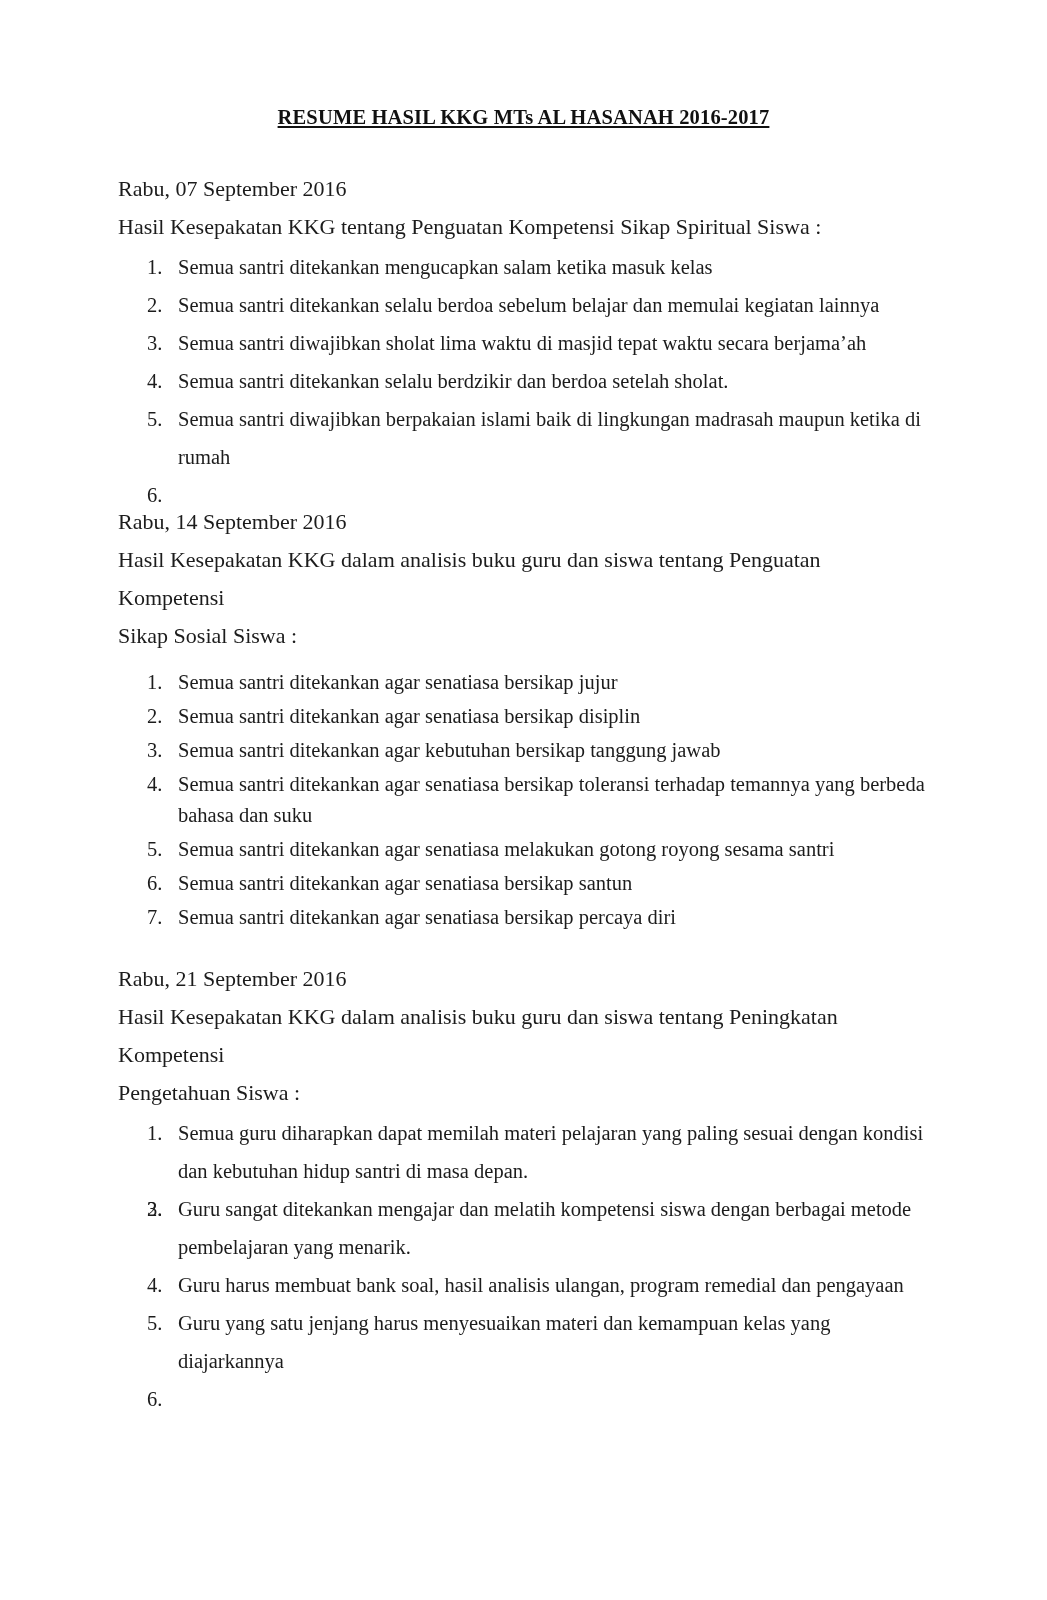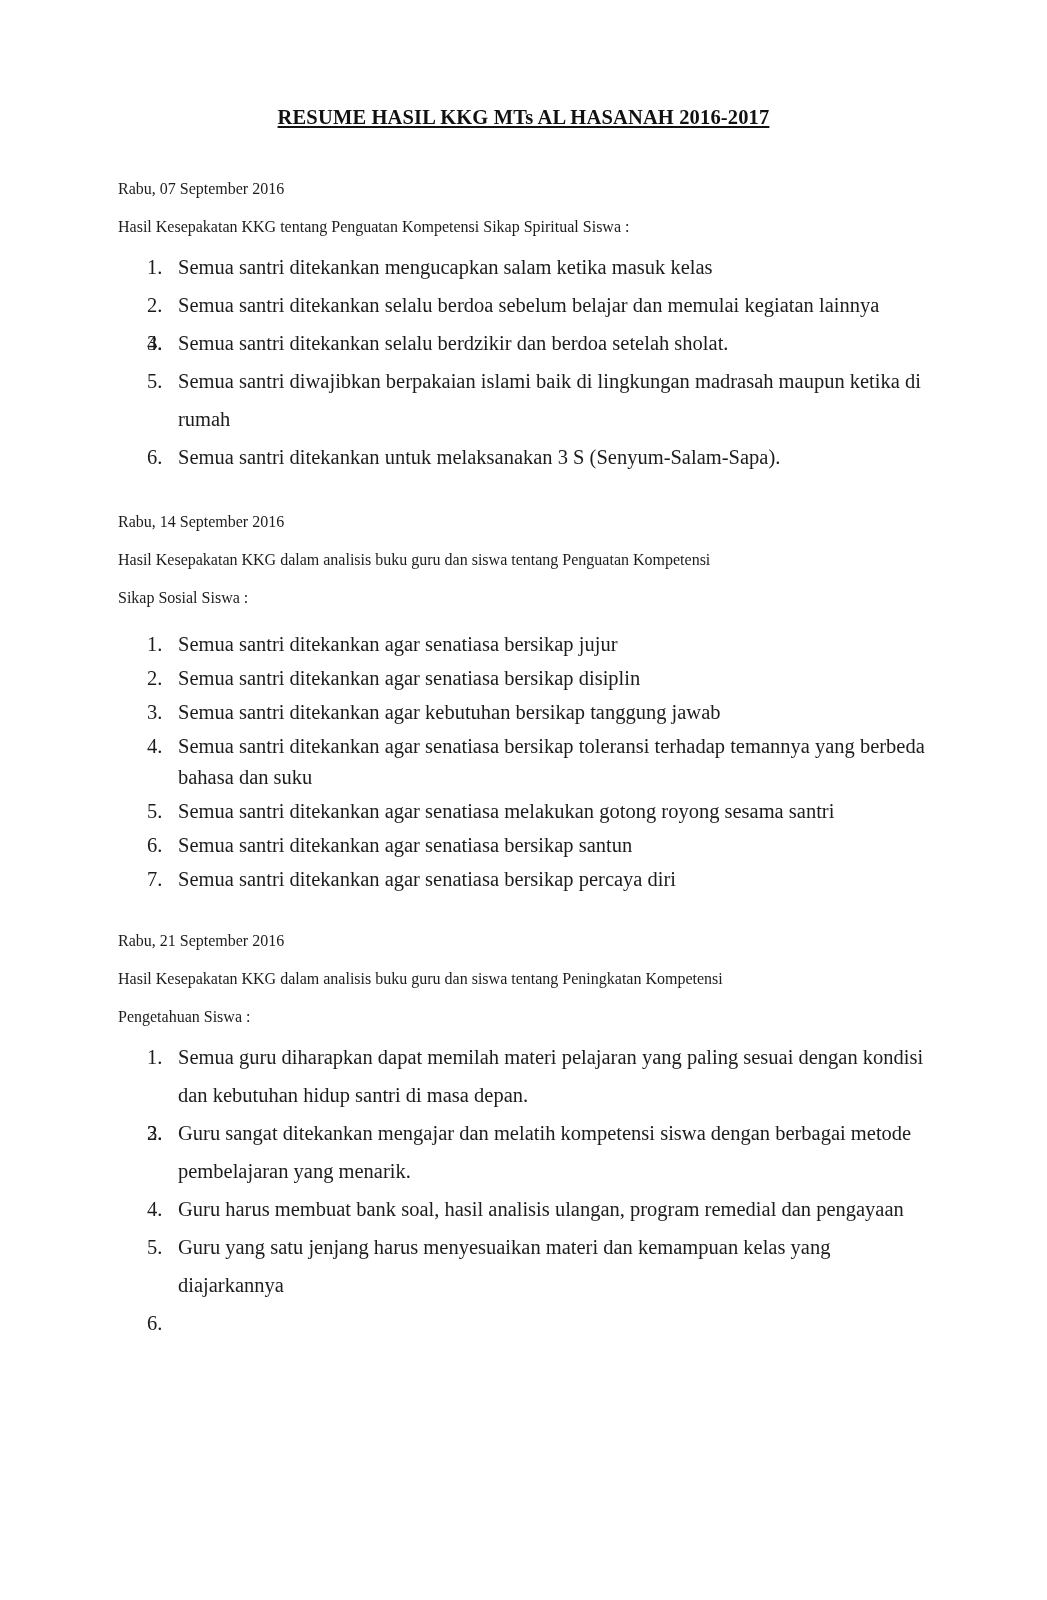--- a/index.html
+++ b/index.html
@@ -42,21 +42,21 @@
     width: 812px;
   }
   .section {
     margin: 0;
   }
   .section + .section {
     margin-top: 27px;
   }
   .meeting-date,
   .agreement-line {
-    font-size: 16px;
+    font-size: 22px;
     line-height: 38px;
     color: #1c1c1c;
     white-space: pre-wrap;
   }
   .item-list {
     list-style: none;
     margin: 0;
     padding: 0;
   }
   .item-row {
@@ -106,32 +106,32 @@
         <li class="item-row">
           <span class="item-number">1.</span>
           <span class="item-text">Semua santri ditekankan mengucapkan salam ketika masuk kelas</span>
         </li>
         <li class="item-row">
           <span class="item-number">2.</span>
           <span class="item-text">Semua santri ditekankan selalu berdoa sebelum belajar dan memulai kegiatan lainnya</span>
         </li>
         <li class="item-row">
           <span class="item-number">3.</span>
+          <span class="item-text">Semua santri diwajibkan sholat lima waktu di masjid tepat waktu secara berjama’ah</span>
         </li>
         <li class="item-row">
           <span class="item-number">4.</span>
           <span class="item-text">Semua santri ditekankan selalu berdzikir dan berdoa setelah sholat.</span>
         </li>
         <li class="item-row">
           <span class="item-number">5.</span>
           <span class="item-text">Semua santri diwajibkan berpakaian islami baik di lingkungan madrasah maupun ketika di rumah</span>
         </li>
         <li class="item-row">
           <span class="item-number">6.</span>
-          <span class="item-text">Semua santri ditekankan untuk melaksanakan 3 S (Senyum-Salam-Sapa).</span>
         </li>
       </ol>
     </div>
 
     <div class="section">
       <div class="meeting-date">Rabu, 14 September 2016</div>
       <div class="agreement-line">Hasil Kesepakatan KKG dalam analisis buku guru dan siswa tentang Penguatan Kompetensi
 Sikap Sosial Siswa :</div>
       <ol class="item-list leading-tight list-gap-top">
         <li class="item-row">

